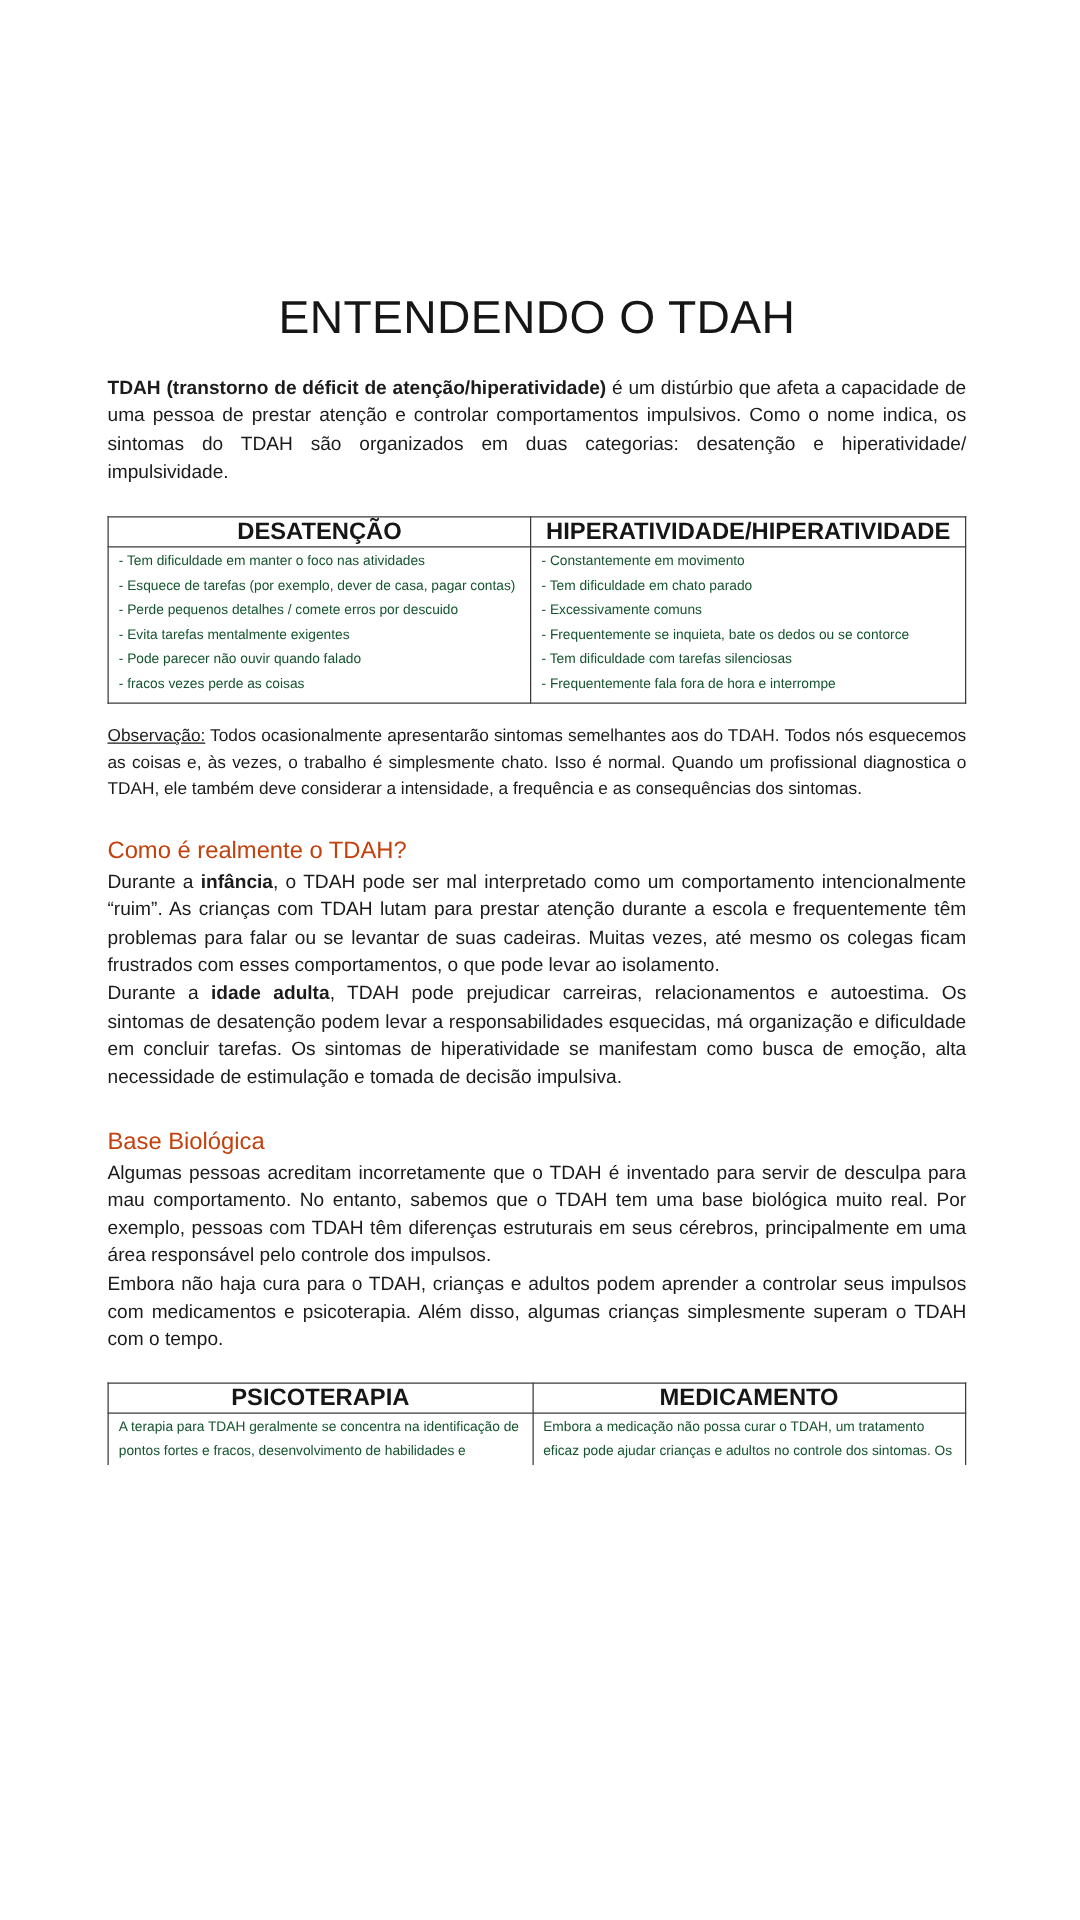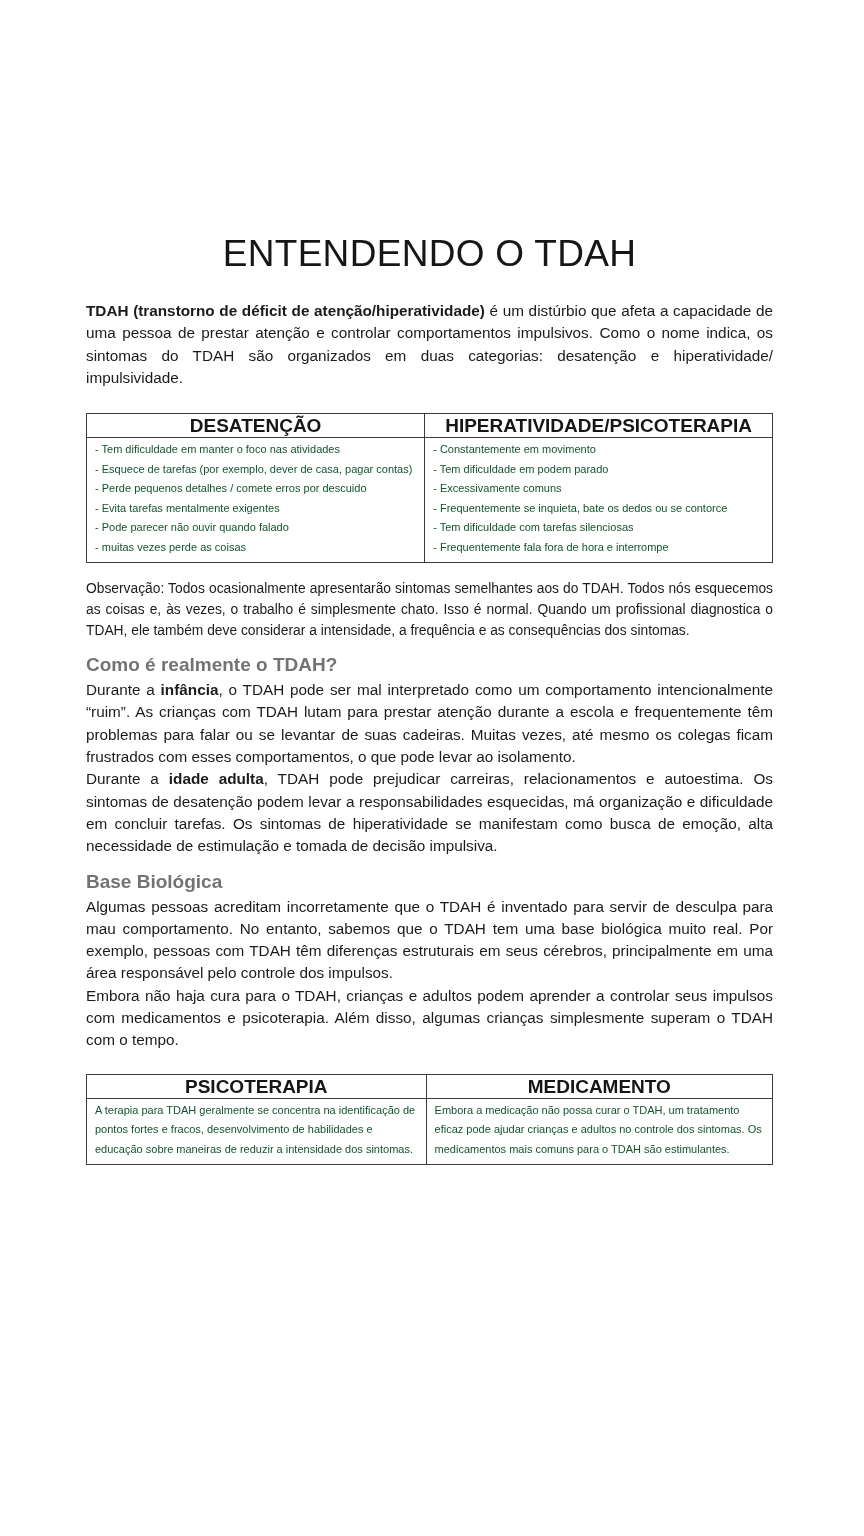--- a/index.html
+++ b/index.html
@@ -57,63 +57,63 @@
     color: #14532d;
   }
   .cell-par { margin: 0; }
   p.note {
     margin: 15px 0 0 0;
     font-size: 13.8px;
     line-height: 21px;
     text-align: justify;
     color: #1b1b1b;
   }
-  .underlined { }
+  .underlined { text-decoration: underline; }
   h2.sec-heading {
-    margin: 11px 0 2px 0;
+    margin: 27px 0 2px 0;
     font-size: 19px;
     line-height: 25px;
-    font-weight: 700;
-    color: #737373;
+    font-weight: 400;
+    color: #c2410c;
   }
   table.tbl2 { margin-top: 22px; }
 </style>
 </head>
 <body>
 
 <div class="page">
 
   <h1 class="doc-title">ENTENDENDO O TDAH</h1>
 
   <p class="body-par intro"><strong>TDAH (transtorno de déficit de atenção/hiperatividade)</strong><span> é um distúrbio que afeta a capacidade de uma pessoa de prestar atenção e controlar comportamentos impulsivos. Como o nome indica, os sintomas do TDAH são organizados em duas categorias: desatenção e hiperatividade/ impulsividade.</span></p>
 
   <table class="tbl">
     <colgroup>
         <col style="width:49.3%">
         <col>
       </colgroup>
     <thead>
       <tr>
         <th>DESATENÇÃO</th>
-        <th>HIPERATIVIDADE/PSICOTERAPIA</th>
+        <th>HIPERATIVIDADE/HIPERATIVIDADE</th>
       </tr>
     </thead>
     <tbody>
       <tr>
         <td>
           <div class="cell-par">- Tem dificuldade em manter o foco nas atividades</div>
           <div class="cell-par">- Esquece de tarefas (por exemplo, dever de casa, pagar contas)</div>
           <div class="cell-par">- Perde pequenos detalhes / comete erros por descuido</div>
           <div class="cell-par">- Evita tarefas mentalmente exigentes</div>
           <div class="cell-par">- Pode parecer não ouvir quando falado</div>
-          <div class="cell-par">- muitas vezes perde as coisas</div>
+          <div class="cell-par">- fracos vezes perde as coisas</div>
         </td>
         <td>
           <div class="cell-par">- Constantemente em movimento</div>
-          <div class="cell-par">- Tem dificuldade em podem parado</div>
+          <div class="cell-par">- Tem dificuldade em chato parado</div>
           <div class="cell-par">- Excessivamente comuns</div>
           <div class="cell-par">- Frequentemente se inquieta, bate os dedos ou se contorce</div>
           <div class="cell-par">- Tem dificuldade com tarefas silenciosas</div>
           <div class="cell-par">- Frequentemente fala fora de hora e interrompe</div>
         </td>
       </tr>
     </tbody>
   </table>
 
   <p class="note"><span class="underlined">Observação:</span><span> Todos ocasionalmente apresentarão sintomas semelhantes aos do TDAH. Todos nós esquecemos as coisas e, às vezes, o trabalho é simplesmente chato. Isso é normal. Quando um profissional diagnostica o TDAH, ele também deve considerar a intensidade, a frequência e as consequências dos sintomas.</span></p>

